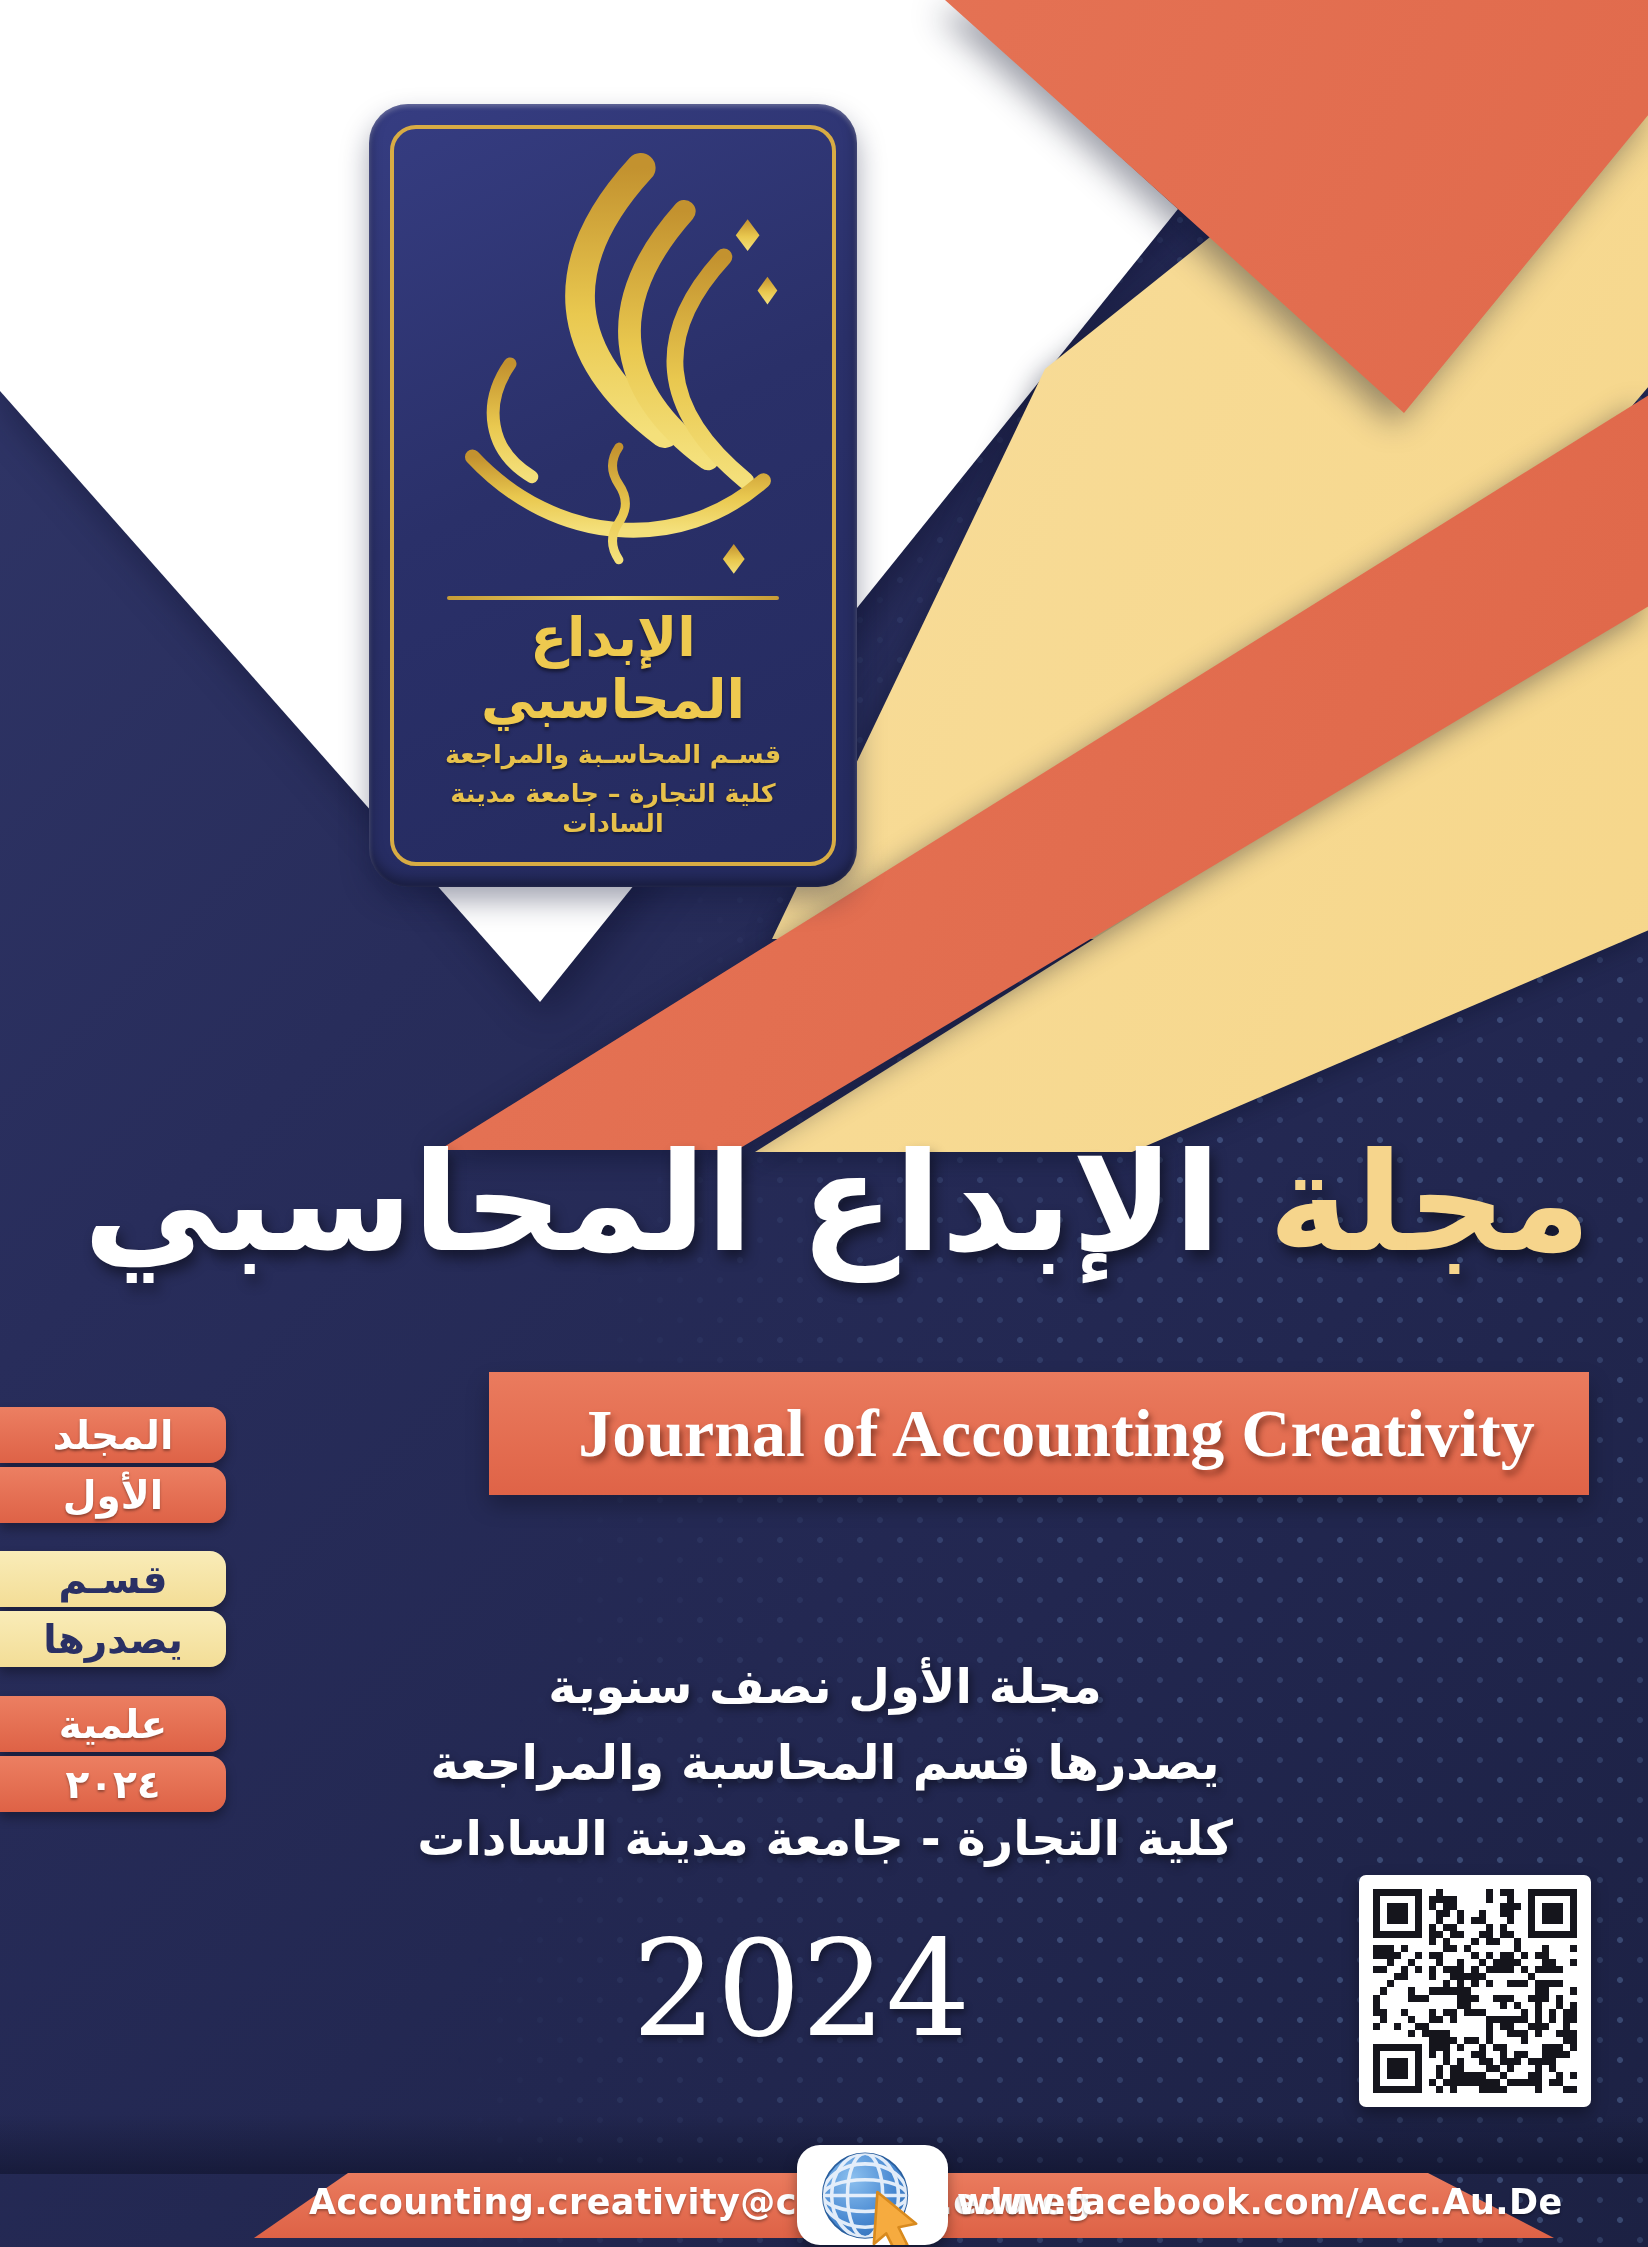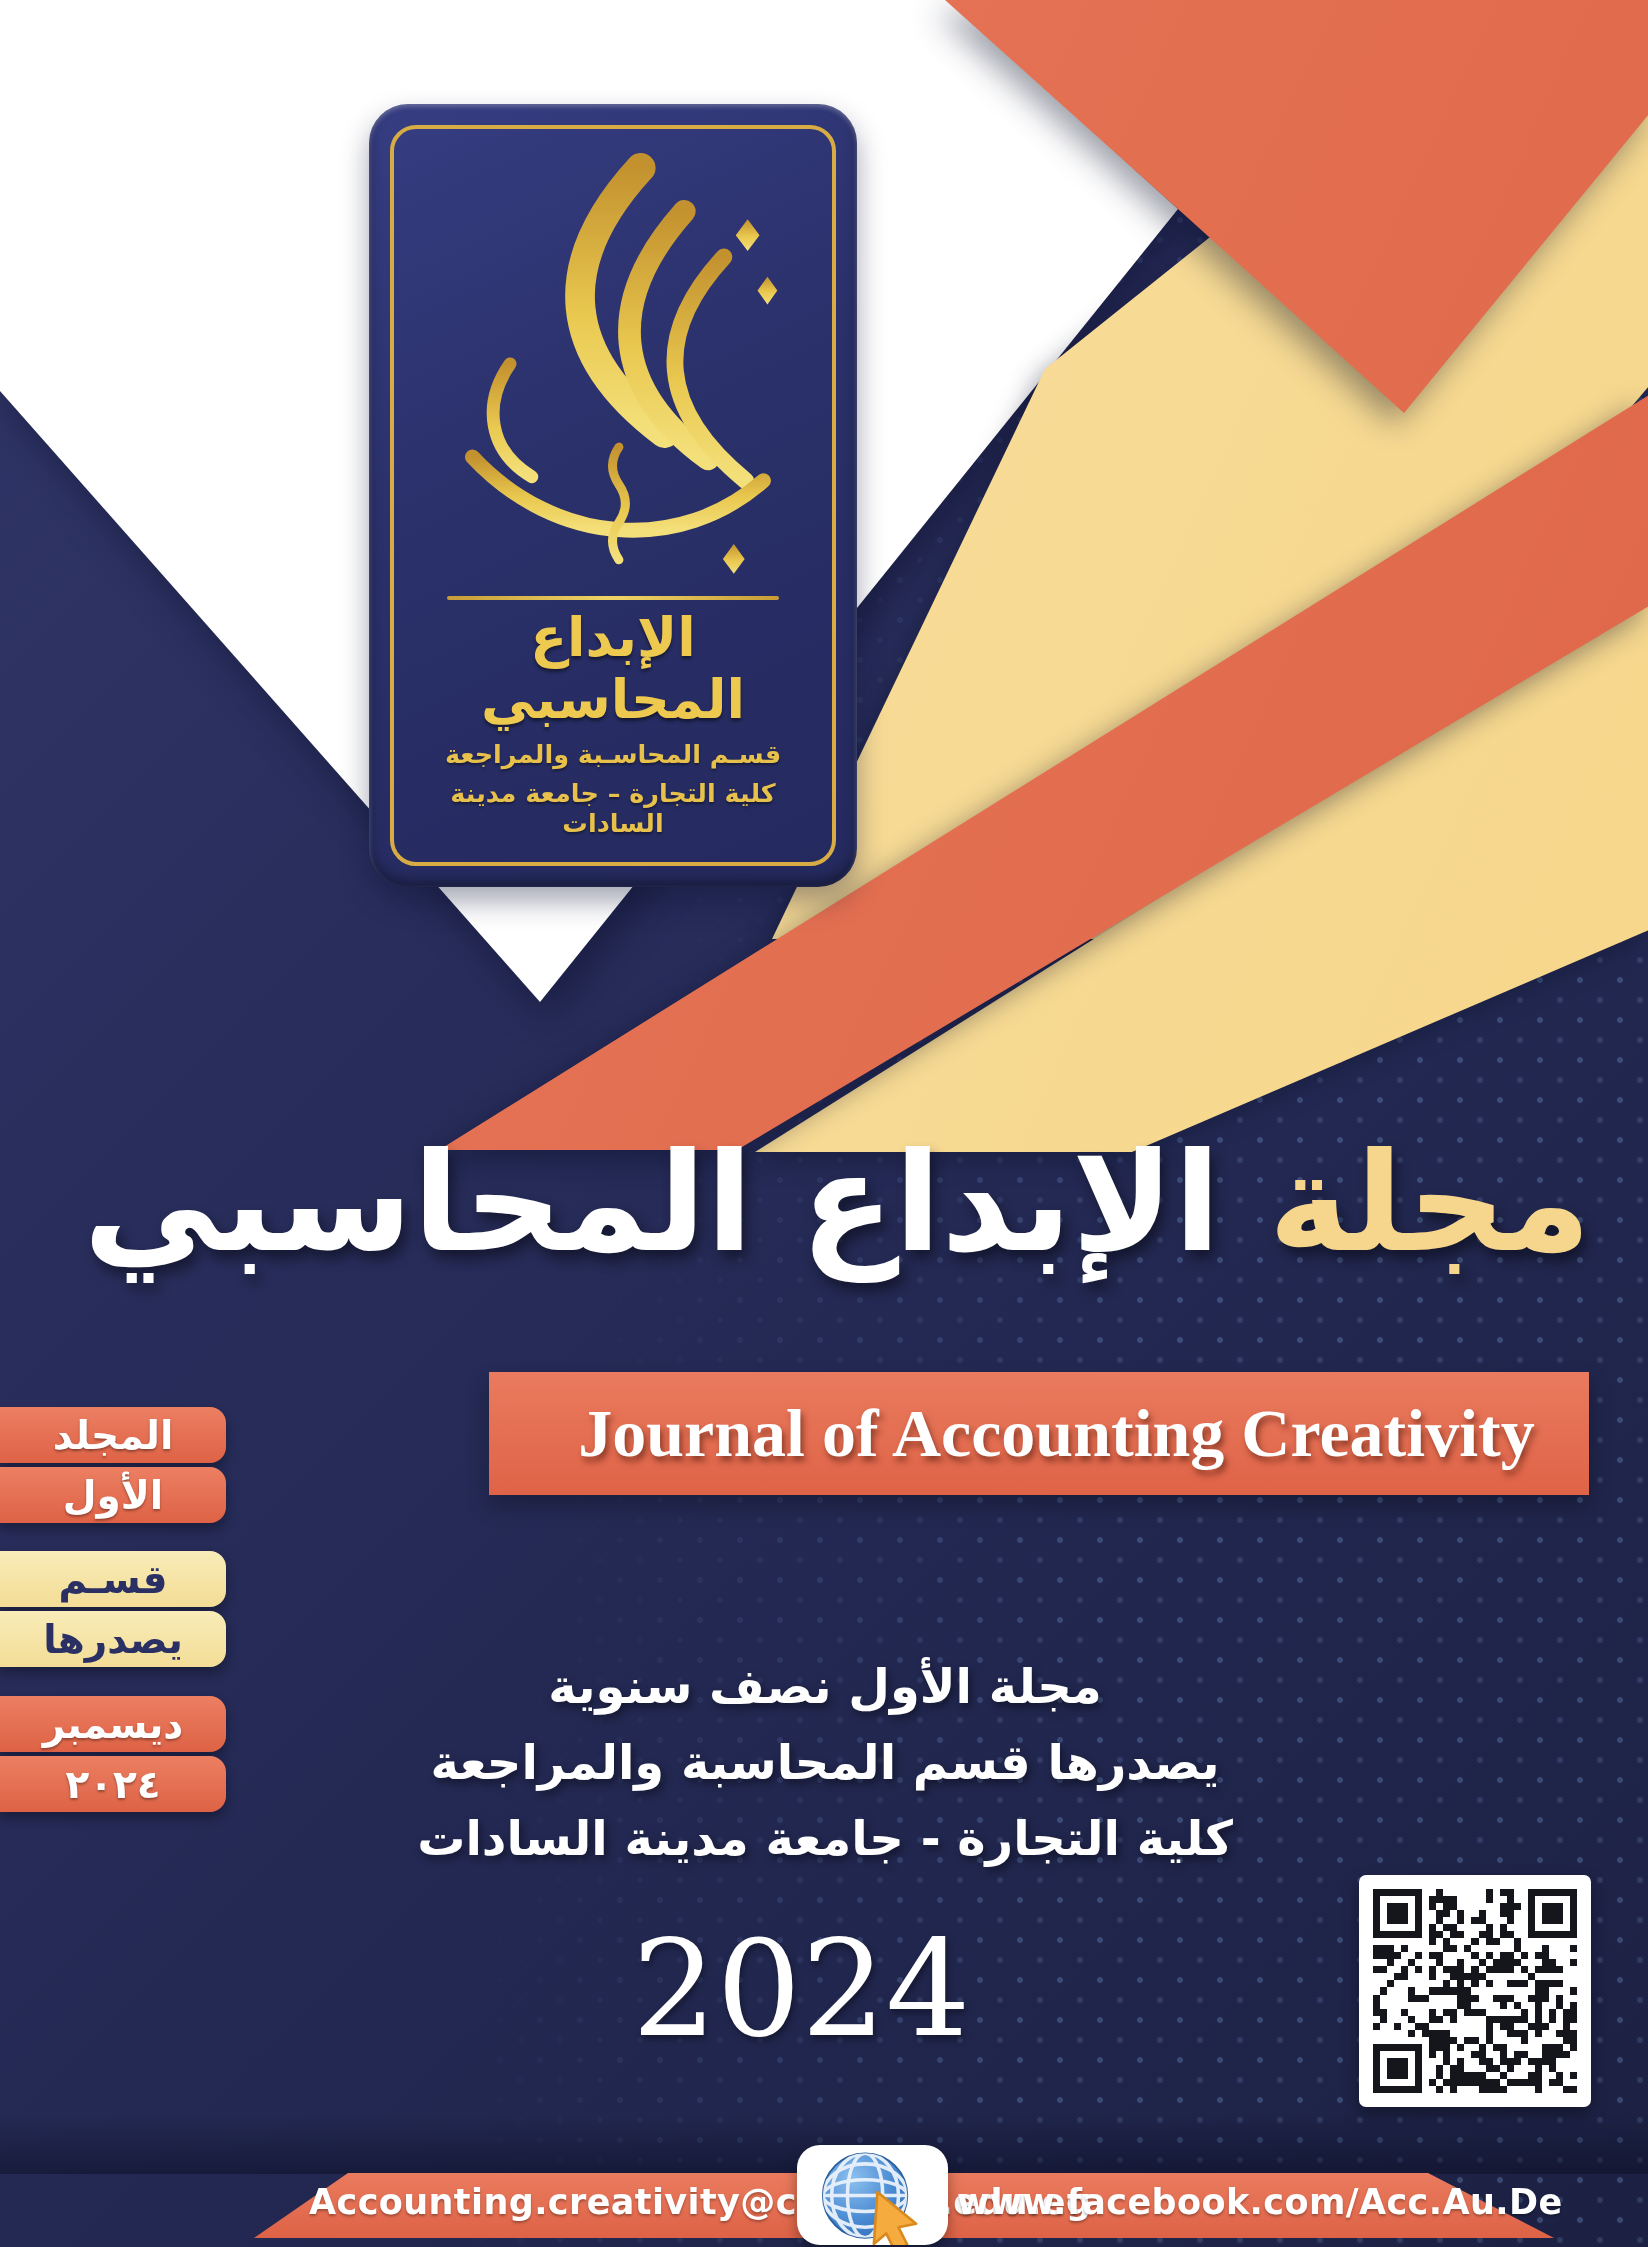--- a/index.html
+++ b/index.html
@@ -184,21 +184,21 @@
     <span class="hl">مجلة</span>
     <span>الإبداع المحاسبي</span>
   </h1>
 
   <div class="banner">Journal of Accounting Creativity</div>
 
   <div class="pill coral-pill p1">المجلد</div>
   <div class="pill coral-pill p2">الأول</div>
   <div class="pill cream-pill p3">قسـم</div>
   <div class="pill cream-pill p4">يصدرها</div>
-  <div class="pill coral-pill p5">ديسمبر</div>
+  <div class="pill coral-pill p5">علمية</div>
   <div class="pill coral-pill p6">٢٠٢٤</div>
 
   <div class="descr">
     <div>مجلة الأول نصف سنوية</div>
     <div>يصدرها قسم المحاسبة والمراجعة</div>
     <div>كلية التجارة - جامعة مدينة السادات</div>
   </div>
 
   <div class="year">2024</div>
 

